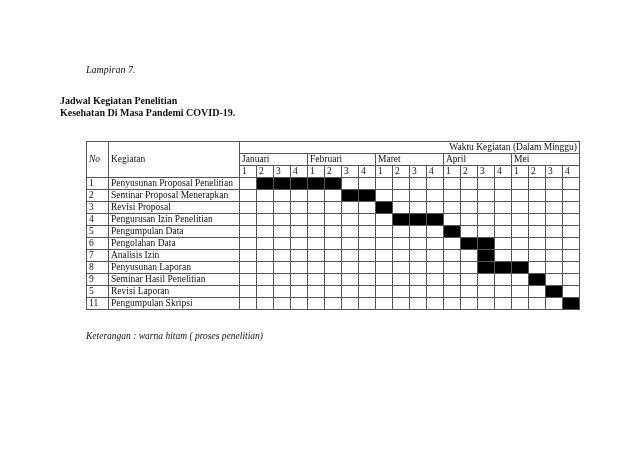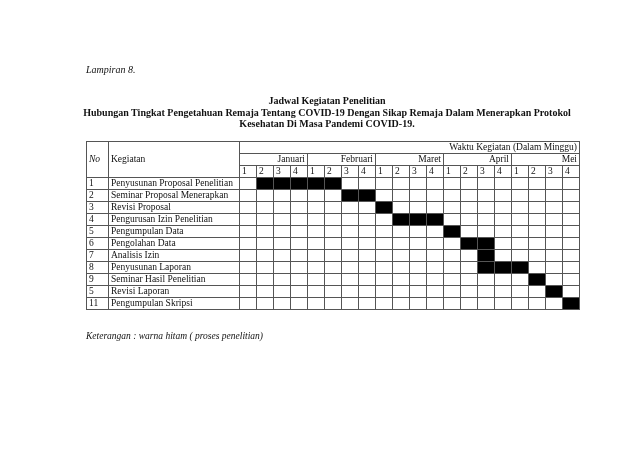--- a/index.html
+++ b/index.html
@@ -1,43 +1,42 @@
 <!DOCTYPE html>
 <html><head>
 <meta charset="utf-8">
 <style>
   html, body { margin: 0; padding: 0; background: #ffffff; }
   body { width: 640px; height: 452px; position: relative; overflow: hidden;
          font-family: "Liberation Serif", "DejaVu Serif", serif; color: #111; }
   .lampiran { position: absolute; left: 86px; top: 64px; font-size: 10px; font-style: italic; }
-  .titles { position: absolute; left: 60px; width: 534px; top: 95px; text-align: center;
+  .titles { position: absolute; left: 60px; width: 534px; top: 95px; text-align: left;
             font-size: 10px; font-weight: bold; line-height: 11.5px; }
   table.gantt { position: absolute; left: 86px; top: 141px; border-collapse: collapse;
                 font-size: 9.5px; table-layout: fixed; }
   table.gantt td { border: 1px solid #555; padding: 0 2px; height: 11px; line-height: 11px;
                    white-space: nowrap; overflow: hidden; }
   td.no-head { width: 17px; vertical-align: middle; font-style: italic; }
   td.keg-head { width: 126px; vertical-align: middle; }
   td.waktu { text-align: right; height: 10px; }
-  td.month { text-align: right; height: 12px; }
+  td.month { text-align: left; height: 12px; }
   td.week { height: 19px; vertical-align: bottom; text-align: left; }
   td.wk { width: 12px; padding: 0 2px; }
   td.cell { background: #fff; }
   td.cell.on { background: #000; }
   td.num { text-align: left; }
   .keterangan { position: absolute; left: 86px; top: 331px; font-size: 9.5px; font-style: italic; }
 </style>
 </head>
 <body>
 
-<div class="lampiran">Lampiran  8.</div>
+<div class="lampiran">Lampiran  7.</div>
 
 <div class="titles">
   <div>Jadwal Kegiatan Penelitian</div>
-  <div>Hubungan Tingkat Pengetahuan Remaja Tentang COVID-19 Dengan Sikap Remaja Dalam Menerapkan Protokol</div>
   <div>Kesehatan Di Masa Pandemi COVID-19.</div>
 </div>
 
 <table class="gantt">
   <tbody id="gantt-body">
     <tr>
       <td class="no-head" rowspan="3">No</td>
       <td class="keg-head" rowspan="3">Kegiatan</td>
       <td class="waktu" colspan="20">Waktu Kegiatan (Dalam Minggu)</td>
     </tr>

